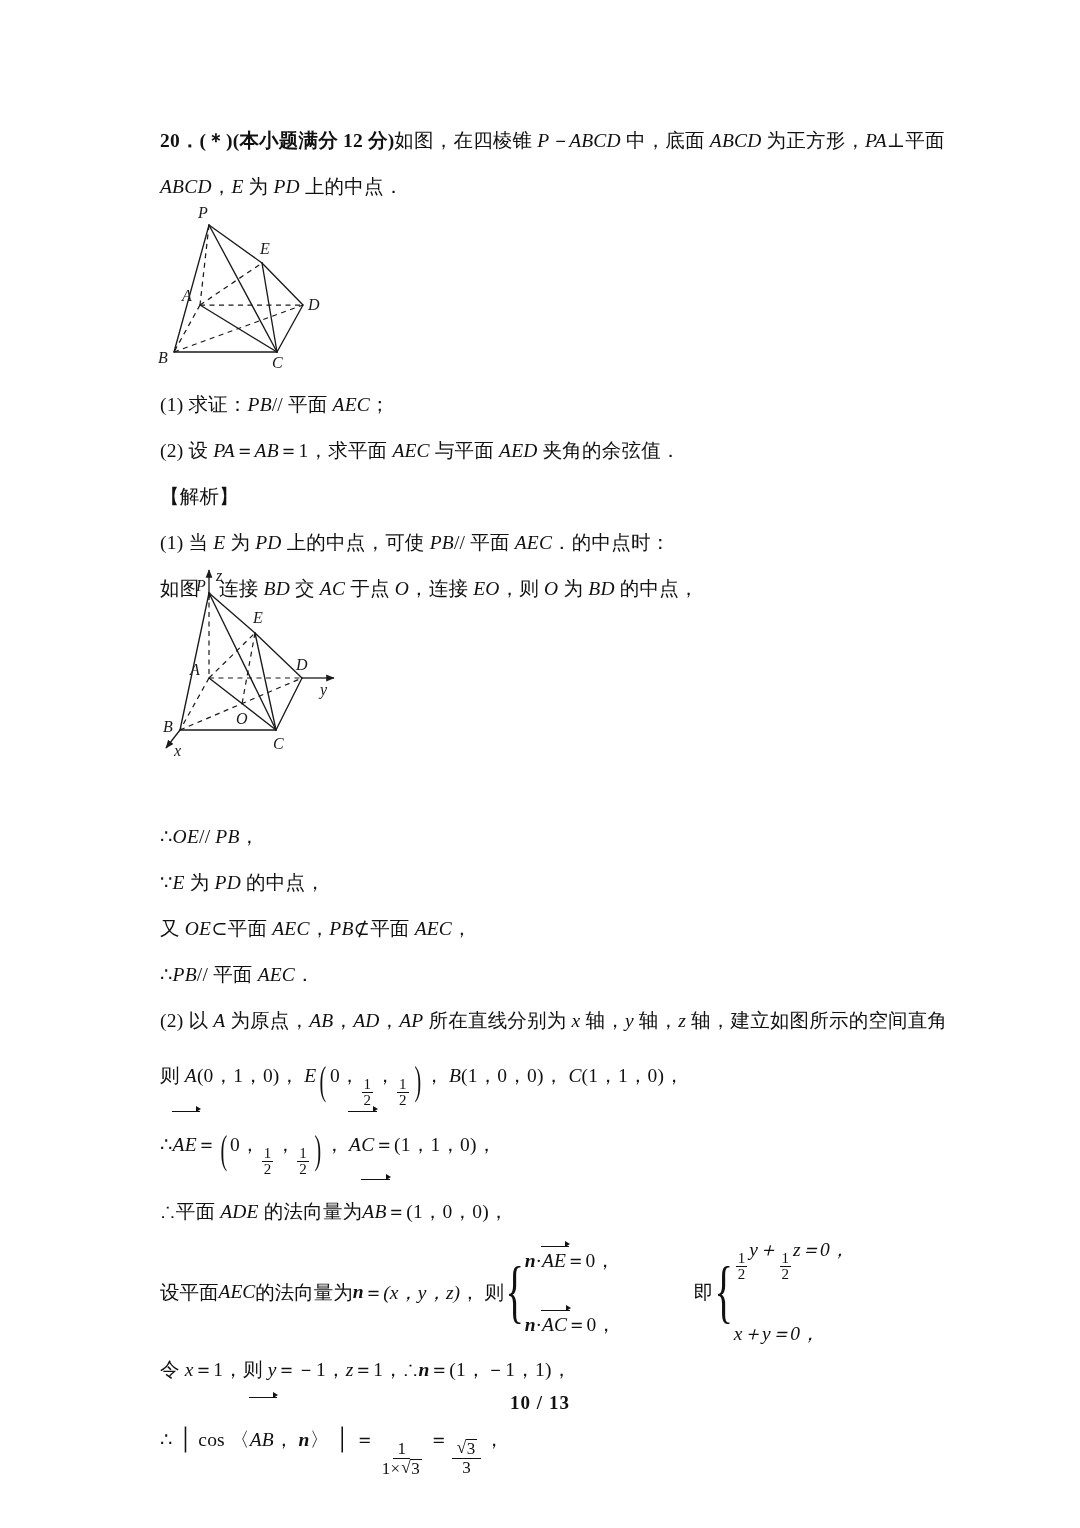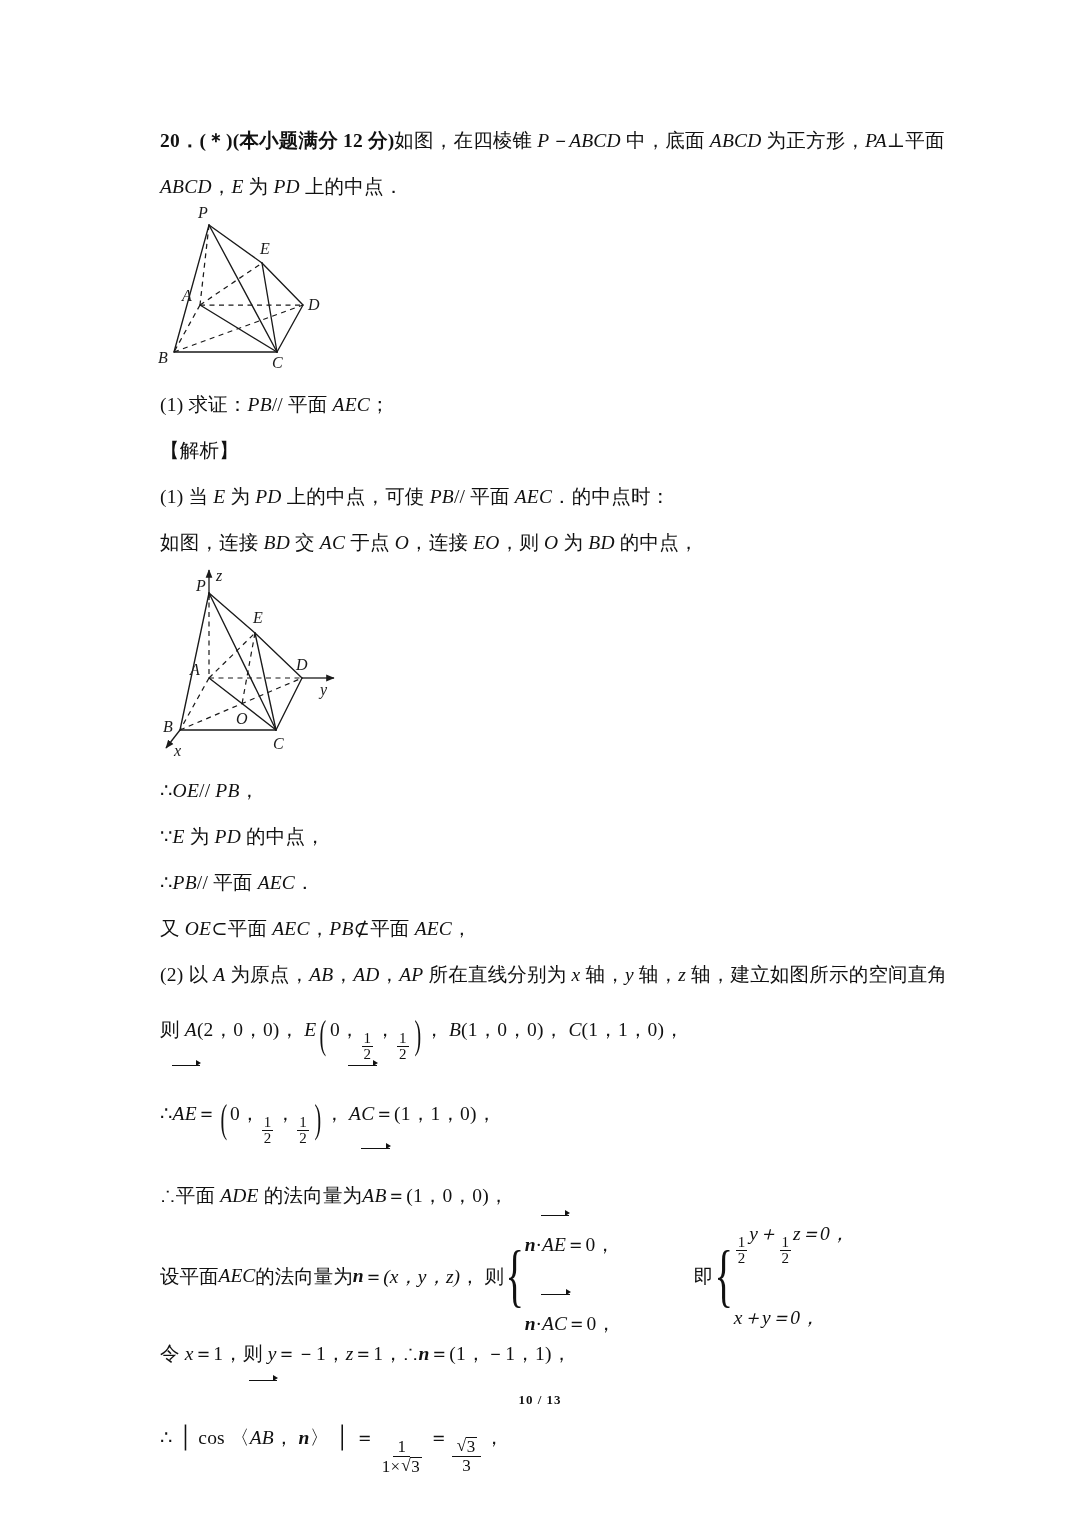--- a/index.html
+++ b/index.html
@@ -20,21 +20,21 @@
   .frac{display:inline-flex;flex-direction:column;align-items:center;
         vertical-align:-0.45em;margin:0 2px;font-size:15px;line-height:1.02;}
   .frac .num{padding:0 2px;border-bottom:1.1px solid #111;}
   .frac .den{padding:0 2px;}
   .fracbig{display:inline-flex;flex-direction:column;align-items:center;
         vertical-align:-0.48em;margin:0 3px;font-size:17px;line-height:1.05;}
   .fracbig .num{padding:0 4px;border-bottom:1.2px solid #111;}
   .fracbig .den{padding:0 4px;}
 
   
-  .vec{position:relative;display:inline-block;padding-top:16px;}
+  .vec{position:relative;display:inline-block;padding-top:1px;}
   .vec > .vtxt{font-style:italic;}
   .vec::after{content:"";position:absolute;left:-1px;right:-3px;top:-4px;
     height:6px;
     background:
       linear-gradient(to right,#111,#111) left 50%/100% 1.4px no-repeat;}
   .vec::before{content:"";position:absolute;right:-4px;top:-7px;
     width:0;height:0;border-left:5px solid #111;
     border-top:3px solid transparent;border-bottom:3px solid transparent;}
 
   .sqrt{display:inline-block;position:relative;padding-left:9px;margin-left:1px;}
@@ -44,21 +44,21 @@
   .brace-grp{display:inline-flex;align-items:center;vertical-align:middle;}
   .brace{font-size:70px;line-height:0.78;font-weight:300;
          transform:scaleX(0.55);transform-origin:center;margin:0 -7px 0 -6px;}
   .rows{display:inline-flex;flex-direction:column;gap:39px;font-size:19.5px;}
   .rows .r{white-space:nowrap;line-height:24px;}
 
   .eqline{display:flex;align-items:center;height:100px;font-size:19.5px;}
   .gap{display:inline-block;width:78px;}
 
   .footer{position:absolute;left:0;top:1392px;width:1080px;text-align:center;
-          font-size:13px;font-weight:bold;letter-spacing:1px;}
+          font-size:19px;font-weight:bold;letter-spacing:1px;}
 
   .fig{position:absolute;}
   .fig svg{display:block;}
 </style>
 </head>
 <body>
 
 <div class="page">
 
   <div class="body-col">
@@ -70,20 +70,23 @@
     <div class="ln">
       <span class="it">ABCD</span><span>，</span><span class="it">E</span><span> 为 </span><span class="it">PD</span><span> 上的中点．</span>
     </div>
 
     <div style="height:172px"></div>
 
     <div class="ln">
       <span>(1) 求证：</span><span class="it">PB</span><span>// 平面 </span><span class="it">AEC</span><span>；</span>
     </div>
 
+    <div class="ln">
+      <span>(2) 设 </span><span class="it">PA</span><span>＝</span><span class="it">AB</span><span>＝1，求平面 </span><span class="it">AEC</span><span> 与平面 </span><span class="it">AED</span><span> 夹角的余弦值．</span>
+    </div>
 
     <div class="ln">【解析】</div>
 
     <div class="ln">
       <span>(1) 当 </span><span class="it">E</span><span> 为 </span><span class="it">PD</span><span> 上的中点，可使 </span><span class="it">PB</span><span>// 平面 </span><span class="it">AEC</span><span>．的中点时：</span>
     </div>
 
     <div class="ln">
       <span>如图，连接 </span><span class="it">BD</span><span> 交 </span><span class="it">AC</span><span> 于点 </span><span class="it">O</span><span>，连接 </span><span class="it">EO</span><span>，则 </span><span class="it">O</span><span> 为 </span><span class="it">BD</span><span> 的中点，</span>
     </div>
@@ -92,34 +95,34 @@
 
     <div class="ln">
       <span>∴</span><span class="it">OE</span><span>// </span><span class="it">PB</span><span>，</span>
     </div>
 
     <div class="ln">
       <span>∵</span><span class="it">E</span><span> 为 </span><span class="it">PD</span><span> 的中点，</span>
     </div>
 
     <div class="ln">
+      <span>又 </span><span class="it">OE</span><span>⊂</span><span>平面 </span><span class="it">AEC</span><span>，</span><span class="it">PB</span><span>⊄</span><span>平面 </span><span class="it">AEC</span><span>，</span>
+    </div>
+
+    <div class="ln">
       <span>∴</span><span class="it">PB</span><span>// 平面 </span><span class="it">AEC</span><span>．</span>
     </div>
 
     <div class="ln">
-      <span>又 </span><span class="it">OE</span><span>⊂</span><span>平面 </span><span class="it">AEC</span><span>，</span><span class="it">PB</span><span>⊄</span><span>平面 </span><span class="it">AEC</span><span>，</span>
-    </div>
-
-    <div class="ln">
       <span>(2) 以 </span><span class="it">A</span><span> 为原点，</span><span class="it">AB</span><span>，</span><span class="it">AD</span><span>，</span><span class="it">AP</span><span> 所在直线分别为 </span><span class="it">x</span><span> 轴，</span><span class="it">y</span><span> 轴，</span><span class="it">z</span><span> 轴，建立如图所示的空间直角</span>
     </div>
 
 
     <div class="ln" style="line-height:64px">
-      <span>则 </span><span class="it">A</span><span>(2，0，0)</span><span>，</span><span class="sp"></span><span class="it">E</span><span style="font-size:40px;vertical-align:-0.30em;font-weight:300;display:inline-block;transform:scaleX(.5)">(</span><span>0，</span><span class="frac">
+      <span>则 </span><span class="it">A</span><span>(0，1，0)</span><span>，</span><span class="sp"></span><span class="it">E</span><span style="font-size:40px;vertical-align:-0.30em;font-weight:300;display:inline-block;transform:scaleX(.5)">(</span><span>0，</span><span class="frac">
           <span class="num">1</span>
           <span class="den">2</span>
         </span><span>，</span><span class="frac">
           <span class="num">1</span>
           <span class="den">2</span>
         </span><span style="font-size:40px;vertical-align:-0.30em;font-weight:300;display:inline-block;transform:scaleX(.5)">)</span><span>，</span><span class="sp"></span><span class="it">B</span><span>(1，0，0)</span><span>，</span><span class="sp"></span><span class="it">C</span><span>(1，1，0)</span><span>，</span>
     </div>
 
     <div class="ln" style="line-height:62px">
       <span>∴</span><span class="vec"><span class="vtxt">AE</span></span><span>＝</span><span style="font-size:40px;vertical-align:-0.30em;font-weight:300;display:inline-block;transform:scaleX(.5)">(</span><span>0，</span><span class="frac">

